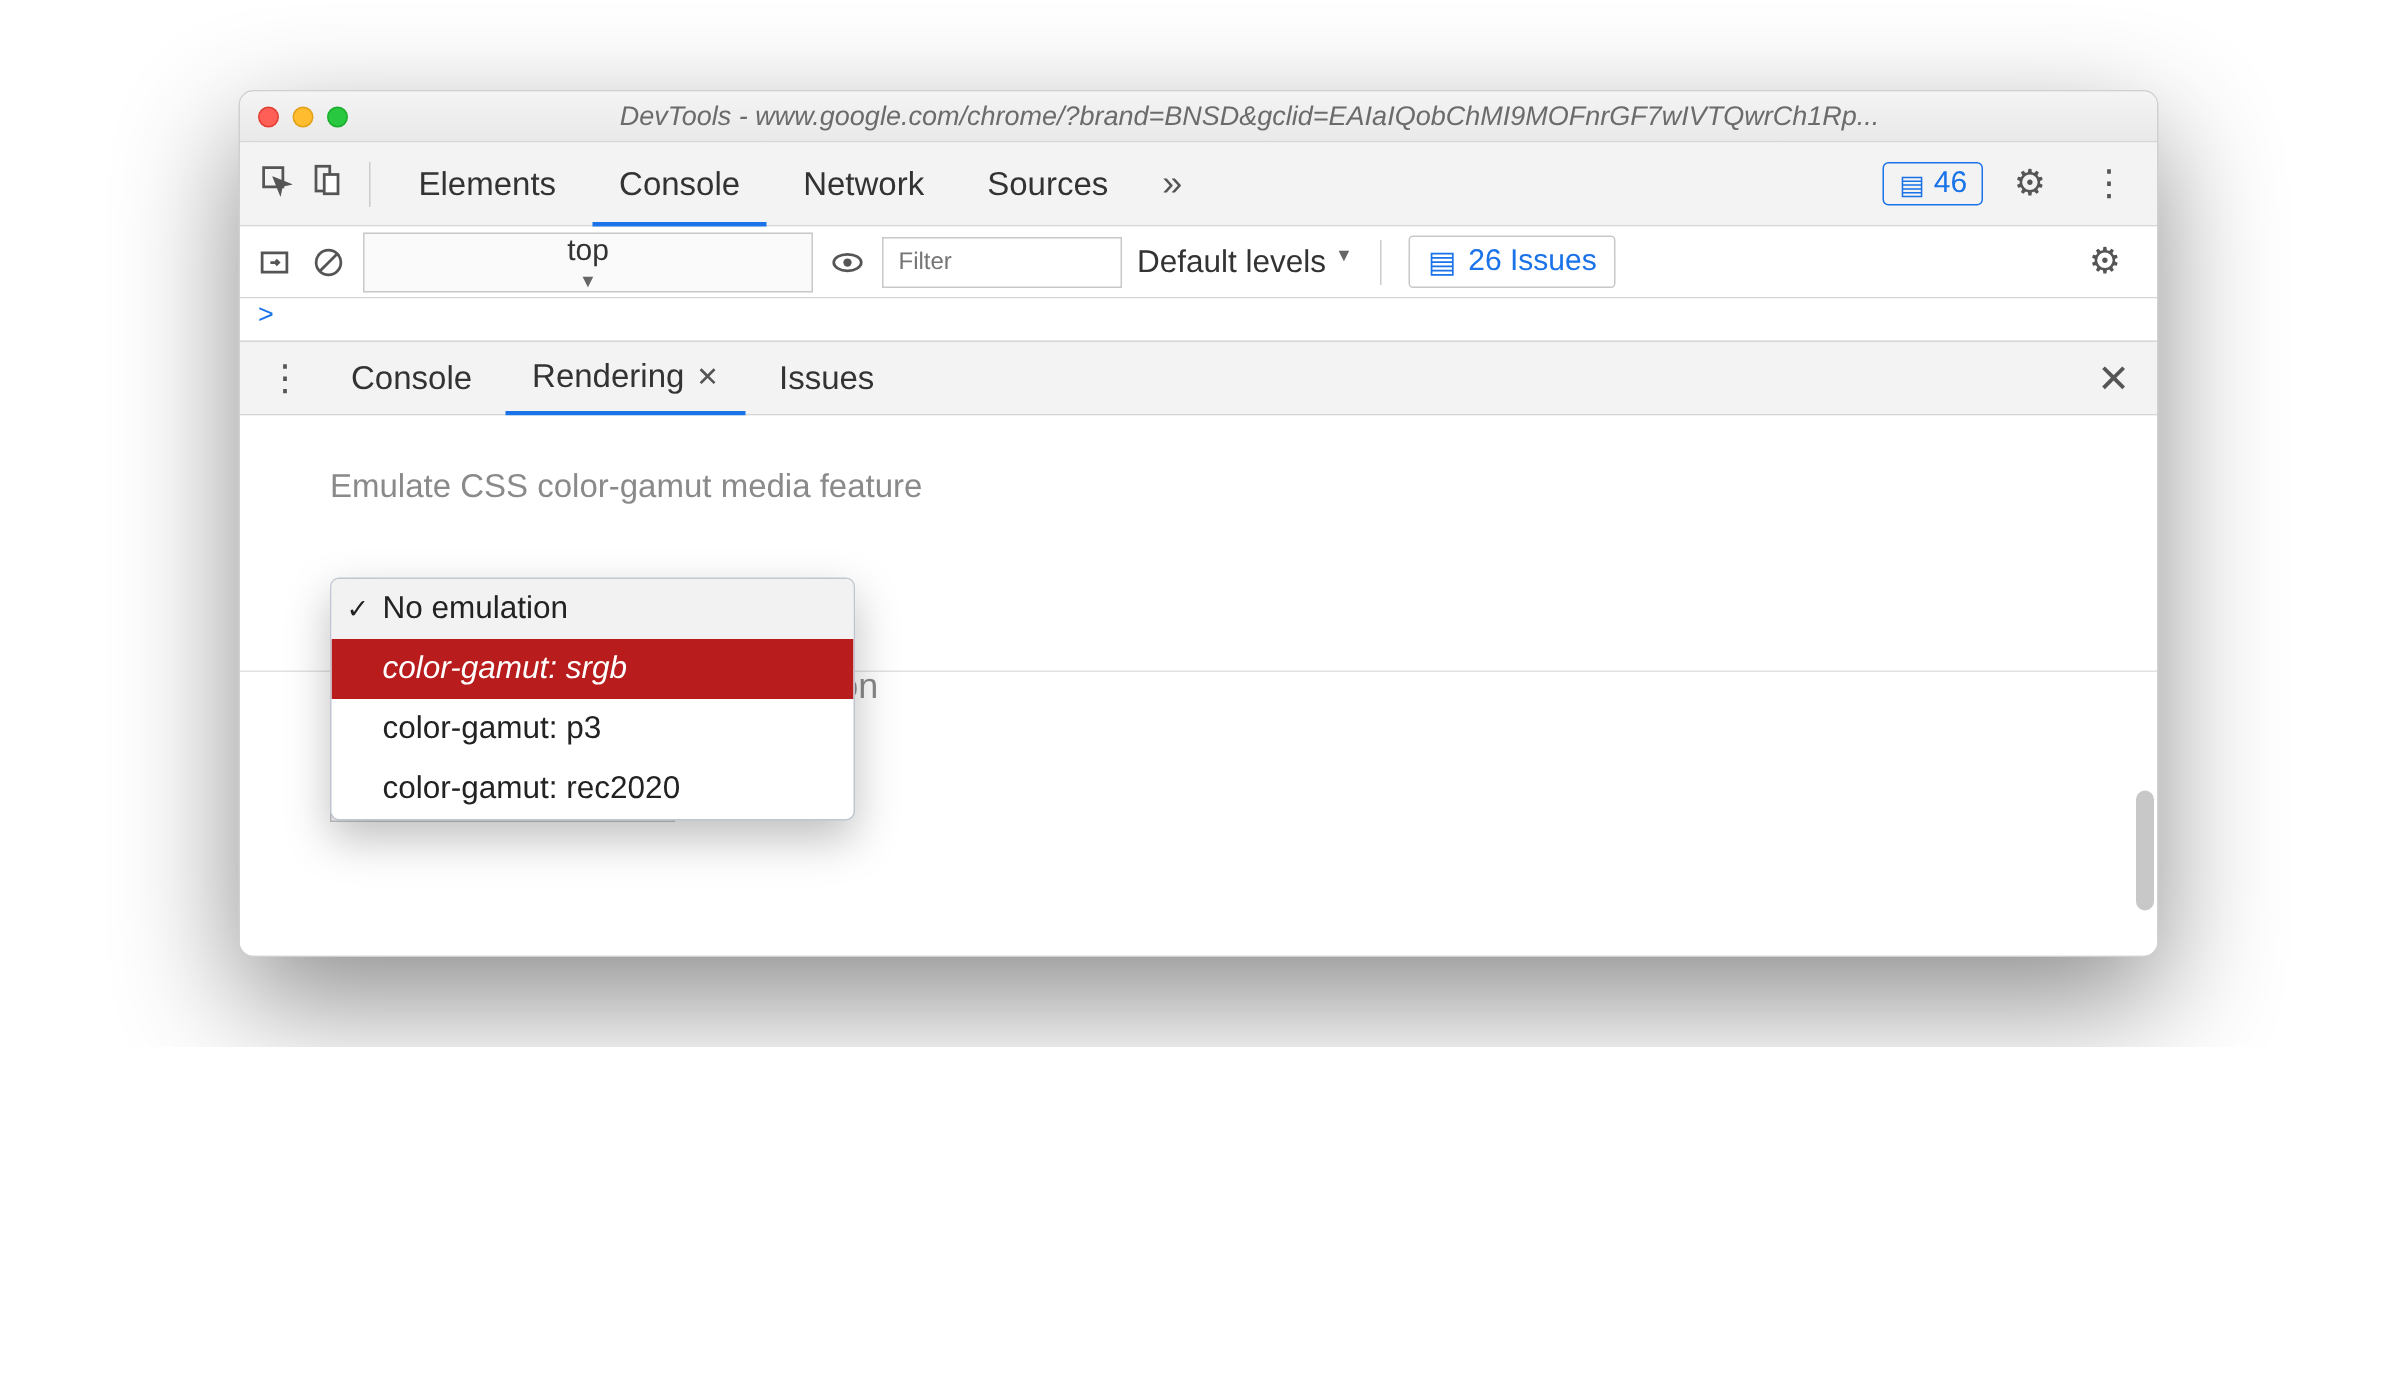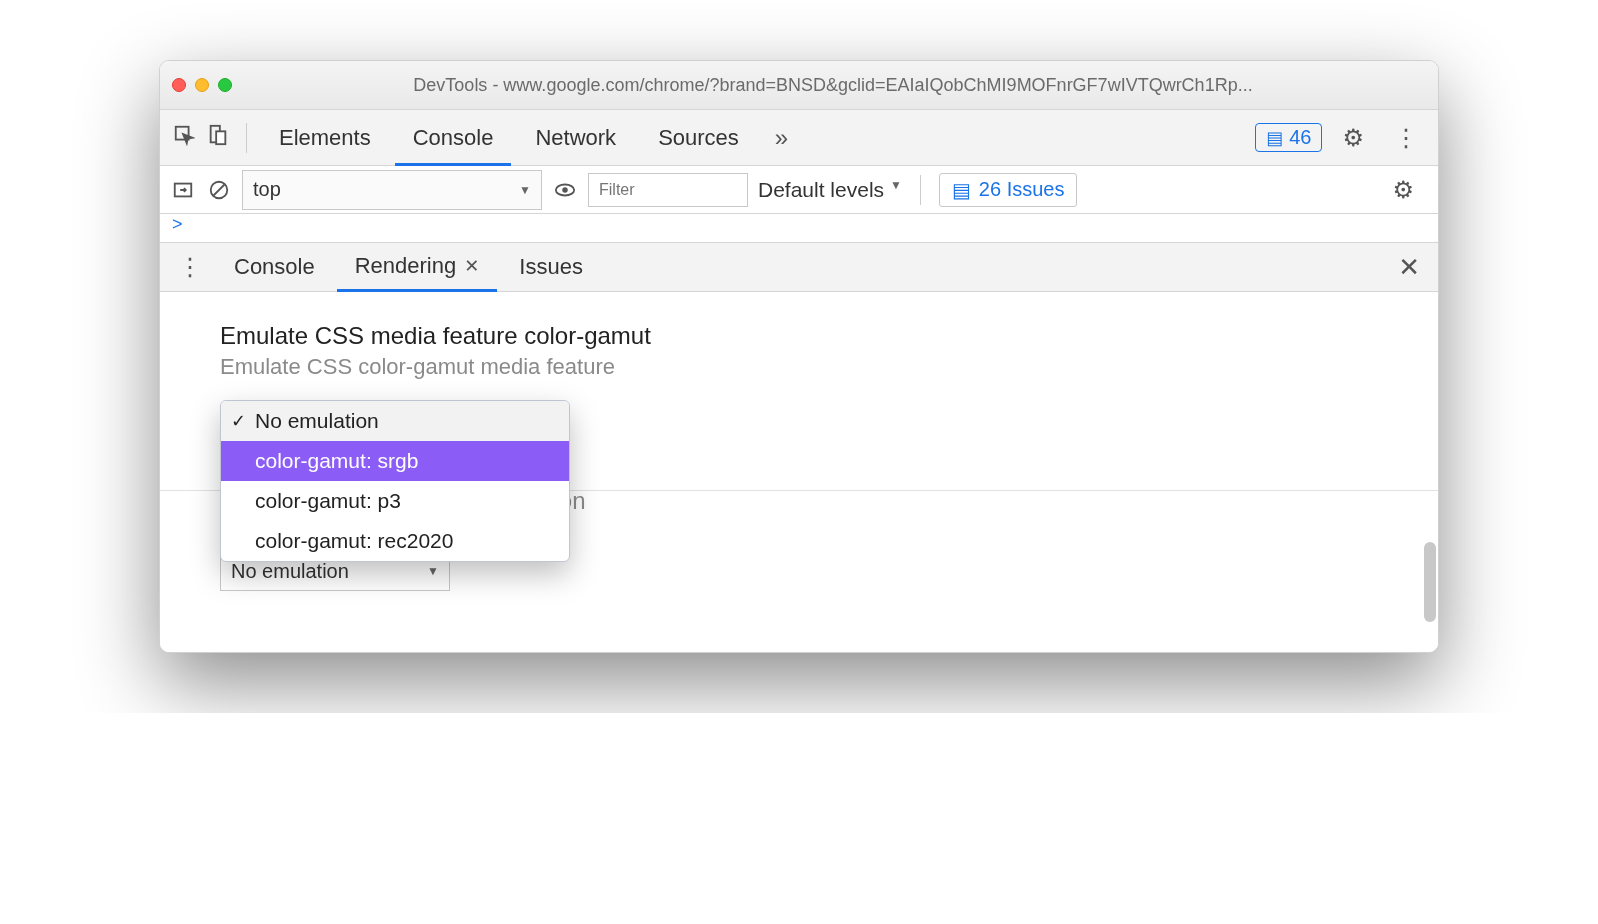--- a/index.html
+++ b/index.html
@@ -15,27 +15,28 @@
     width: 1280px;
     border-radius: 10px;
     box-shadow: 0 30px 80px rgba(0,0,0,0.45);
     overflow: hidden;
     background: #fff;
     border: 1px solid #d0d0d0;
   }
 
   
   .titlebar {
-    height: 49px;
+    height: 34px;
     background: linear-gradient(#f4f4f4,#e9e9e9);
     border-bottom: 1px solid #d5d5d5;
     display: flex;
     align-items: center;
     padding: 0 12px;
     gap: 8px;
+    font-style: italic;
   }
   .traffic { display: flex; gap: 9px; }
   .dot { width: 14px; height: 14px; border-radius: 50%; }
   .dot.red { background:#ff5f57; border:1px solid #e33e32; }
   .dot.yellow { background:#febc2e; border:1px solid #e1a116; }
   .dot.green { background:#28c840; border:1px solid #1aad2b; }
   .titlebar .title { flex:1; text-align:center; color:#6b6b6b; font-size:18px; white-space:nowrap; overflow:hidden; text-overflow:ellipsis; padding:0 10px;}
 
   
   .toolbar {
@@ -59,21 +60,21 @@
 
   
   .console-tb {
     display:flex; align-items:center; height:48px;
     border-bottom:1px solid #d5d5d5; padding:0 10px; gap:10px; background:#fff;
   }
   .btnico { width:26px; height:26px; display:flex; align-items:center; justify-content:center; color:#555; font-size:20px; cursor:pointer;}
   .ctx-select {
     display:flex; align-items:center; justify-content:space-between;
     width:300px; height:40px; border:1px solid #c8c8c8; background:#fafafa;
-    padding:0 10px; font-size:20px; color:#333; cursor:pointer;
+    padding:0 10px; font-size:20px; color:#333; cursor:pointer;flex-direction:column;
   }
   .ctx-select .tri { font-size:12px; color:#666; }
   .filter-input {
     width:160px; height:34px; border:1px solid #c8c8c8; padding:0 10px;
     font-size:16px; color:#333; background:#fff;
   }
   .levels { font-size:21px; color:#333; display:flex; align-items:flex-start; gap:6px; cursor:pointer; }
   .levels .tri { font-size:12px; color:#666; }
   .issues-badge {
     border:1px solid #c8c8c8; border-radius:3px; padding:4px 12px;
@@ -114,21 +115,21 @@
     box-shadow:0 12px 30px rgba(0,0,0,0.25); overflow:hidden;
   }
   .dropdown .opt {
     height:40px; display:flex; align-items:center; padding:0 14px 0 34px;
     font-size:21px; color:#222; cursor:pointer; position:relative;
   }
   .dropdown .opt.first { background:#f2f2f2; }
   .dropdown .opt.checked::before {
     content:"✓"; position:absolute; left:10px; font-size:18px; color:#222;
   }
-  .dropdown .opt.hover { background:#8b5cf6; color:#fff; }
+  .dropdown .opt.hover { background:#b91c1c; color:#fff;font-style:italic; }
 
   .scrollthumb {
     position:absolute; right:2px; top:250px; width:12px; height:80px;
     background:#c8c8c8; border-radius:6px;
   }
 
   svg { width:22px; height:22px; }
 </style>
 </head>
 <body>
@@ -223,21 +224,20 @@
       <span class="closex">✕</span>
     </div>
     <div class="dtab">
         <span>Issues</span>
       </div>
     <div class="spacer"></div>
     <span class="close-drawer">✕</span>
   </div>
 
   <div class="content">
-    <div class="setting-title">Emulate CSS media feature color-gamut</div>
     <div class="setting-sub">Emulate CSS color-gamut media feature</div>
 
     <div class="dropdown">
       <div class="opt first checked">No emulation</div>
       <div class="opt hover">color-gamut: srgb</div>
       <div class="opt">color-gamut: p3</div>
       <div class="opt">color-gamut: rec2020</div>
     </div>
 
     <hr class="hr">

